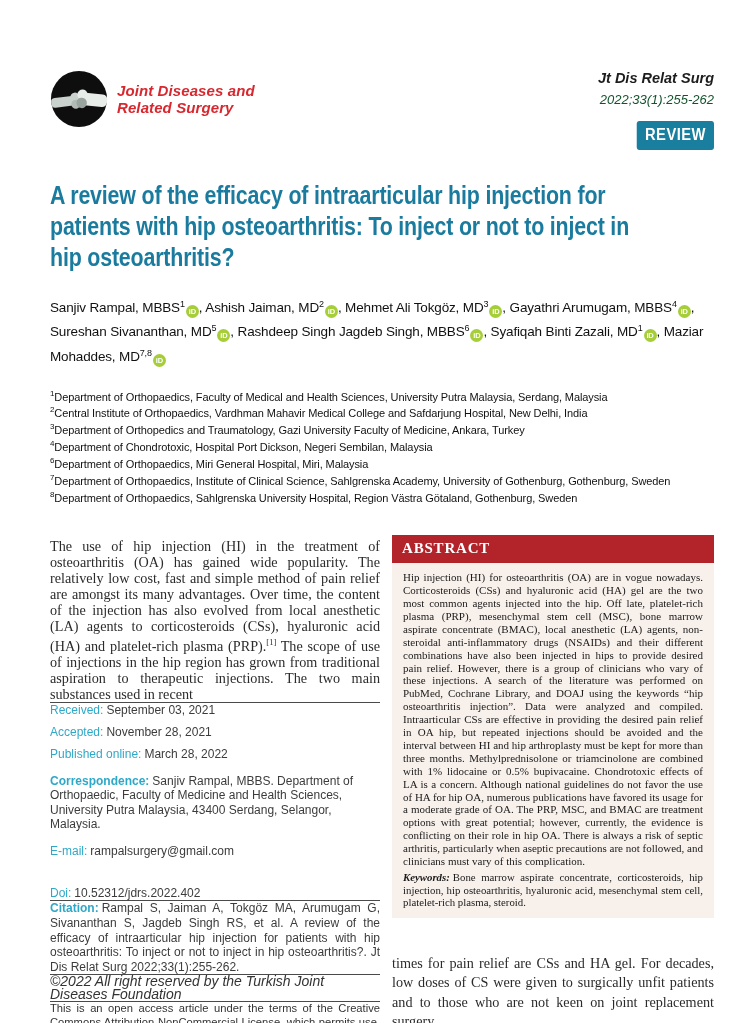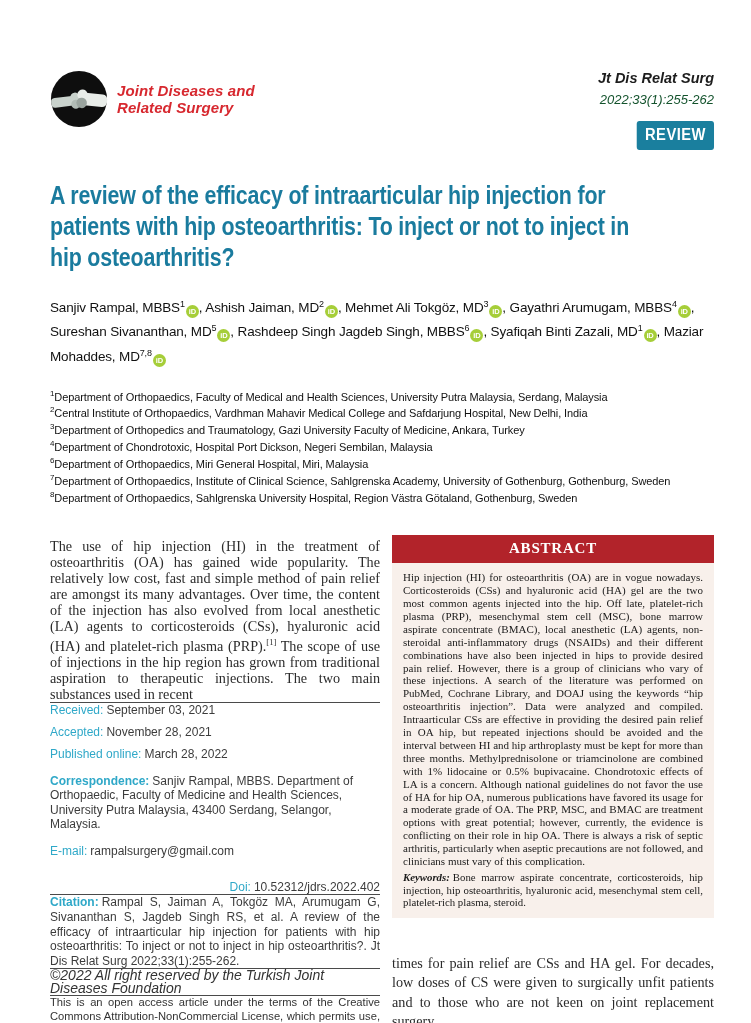--- a/index.html
+++ b/index.html
@@ -49,29 +49,29 @@
   .rule-2 { margin-top:10px; margin-bottom:11px; }
   .rule-3 { margin-top:9px; margin-bottom:6px; }
   .rule-4 { margin-top:6px; margin-bottom:7px; }
   .meta-block { font-size:12px; color:#3c3c3c; }
   .meta-row { line-height:14px; margin-bottom:8px; }
   .meta-label { color:#2fa8c8; margin-right:3px; }
   .meta-label.bold { font-weight:bold; }
   .meta-par { line-height:14.4px; margin-bottom:0; }
   .mt-corr { margin-top:13px; }
   .mt-email { margin-top:12px; }
-  .mt-doi { margin-top:22px;text-align:right; }
+  .mt-doi { margin-top:28px; }
   .citation { text-align:justify; line-height:14.6px; }
   .copyright { font-size:14px; color:#333; line-height:13px;font-style:italic; }
   .license { font-size:11.2px; color:#333; line-height:13.9px; text-align:justify; }
   
   .abstract-box { background:#f8f0eb; }
   .abstract-header {
     background:#b2232a; color:#ffffff; font-family:"Liberation Serif", serif;
-    font-weight:bold; font-size:15px; letter-spacing:0.8px; padding:5px 10px 6px;text-align:center;
+    font-weight:bold; font-size:15px; letter-spacing:0.8px; padding:5px 10px 6px;
   }
   .abstract-body { padding:8px 11px 9px; }
   .abstract-text {
     margin:0; font-family:"Liberation Serif", serif; font-size:11px; line-height:12.9px;
     text-align:justify; color:#1a1a1a;
   }
   .keywords { margin:3px 0 0; font-family:"Liberation Serif", serif; font-size:10.8px; line-height:12.6px; text-align:justify; color:#1a1a1a; }
   .kw-label { font-weight:bold; font-style:italic; margin-right:3px; }
   .continuation {
     margin:36px 0 0; font-family:"Liberation Serif", serif; font-size:14.2px;

